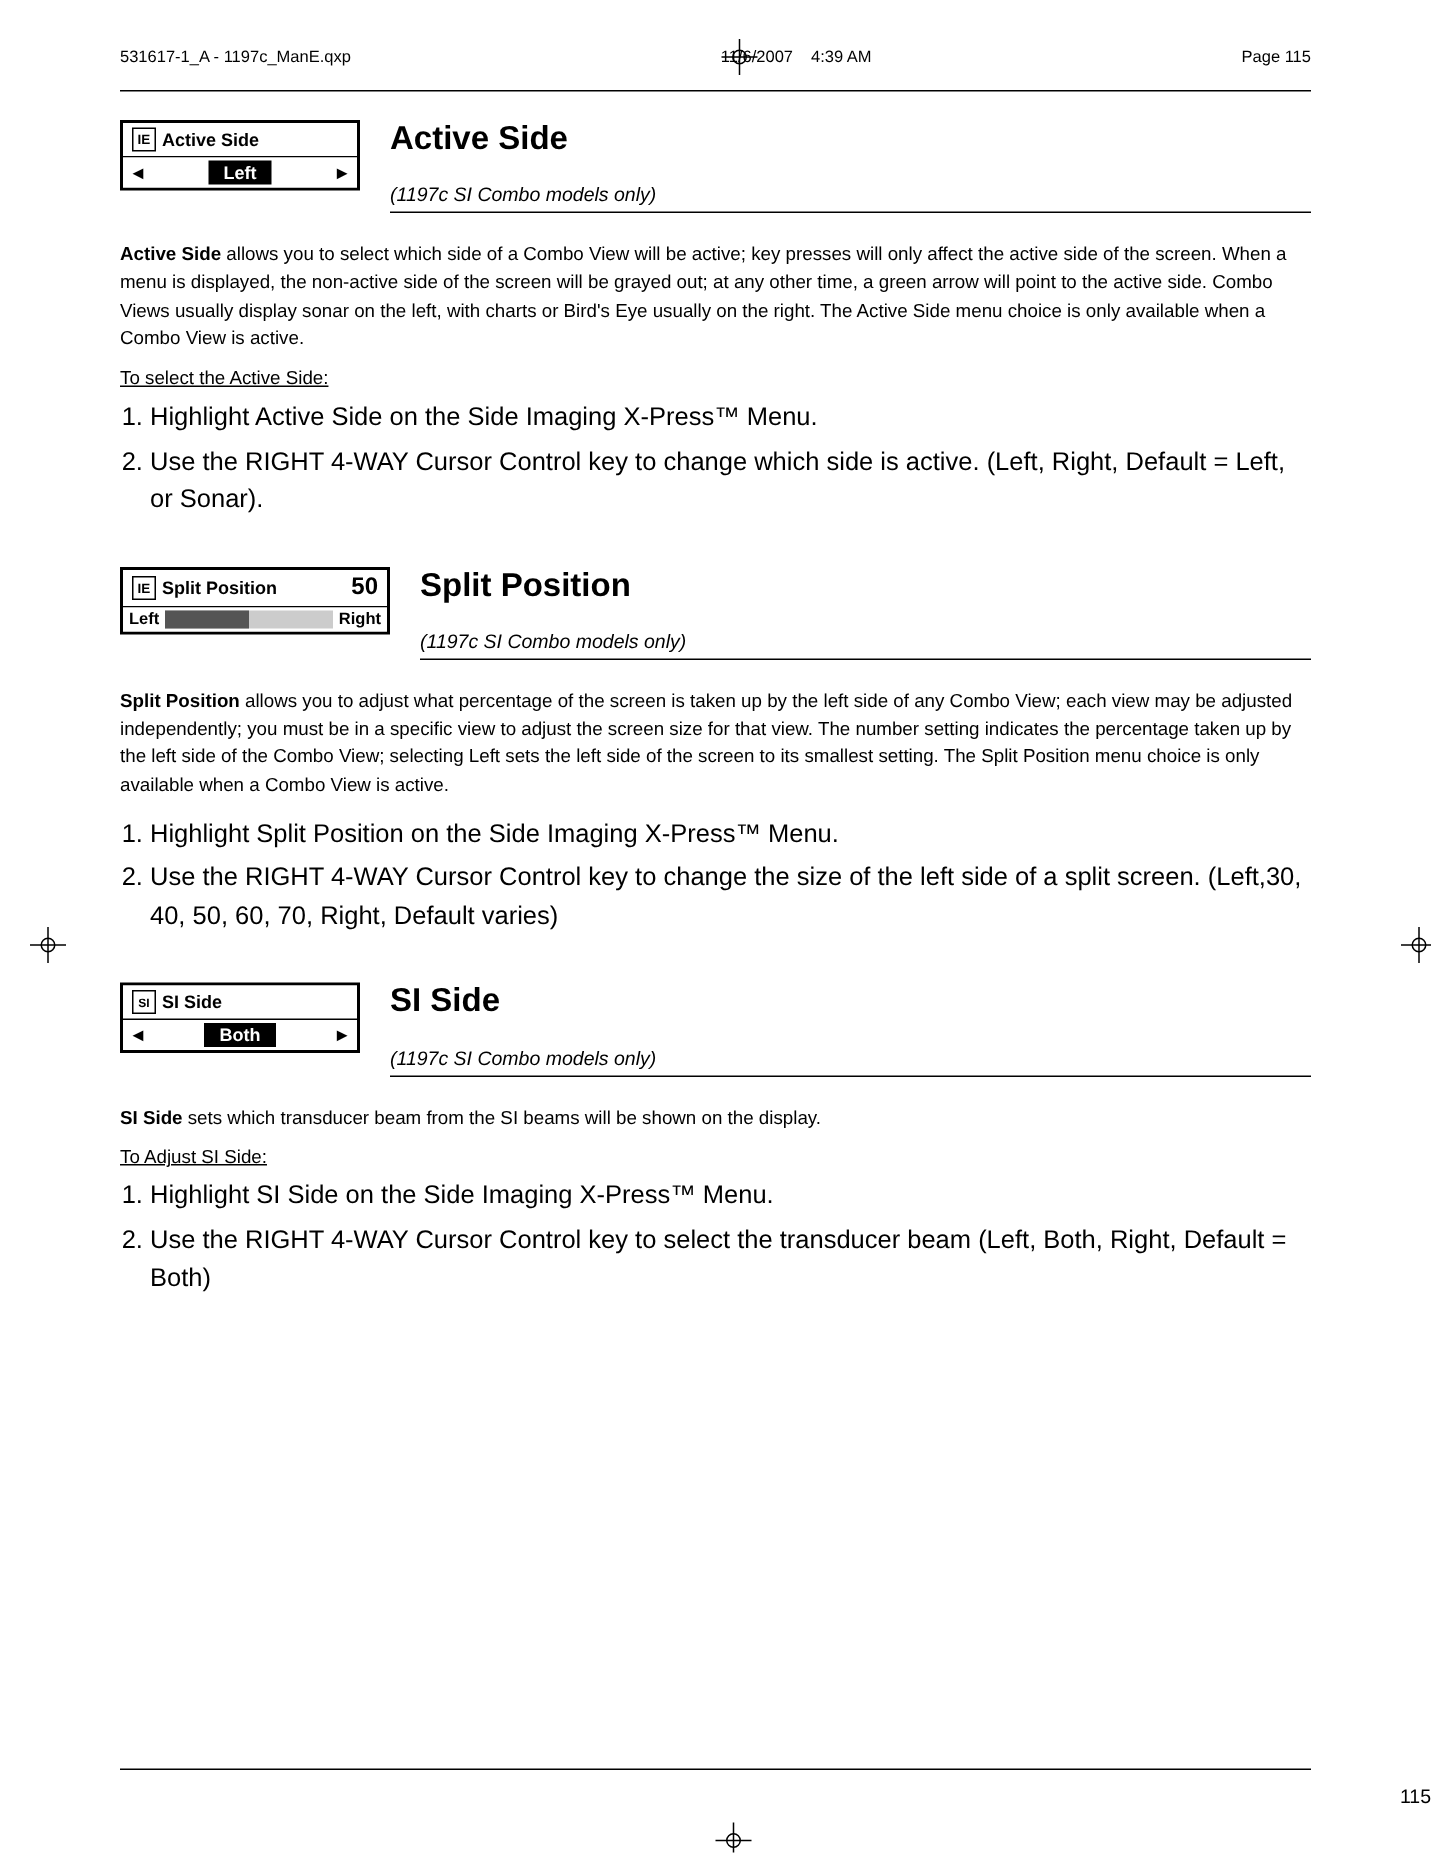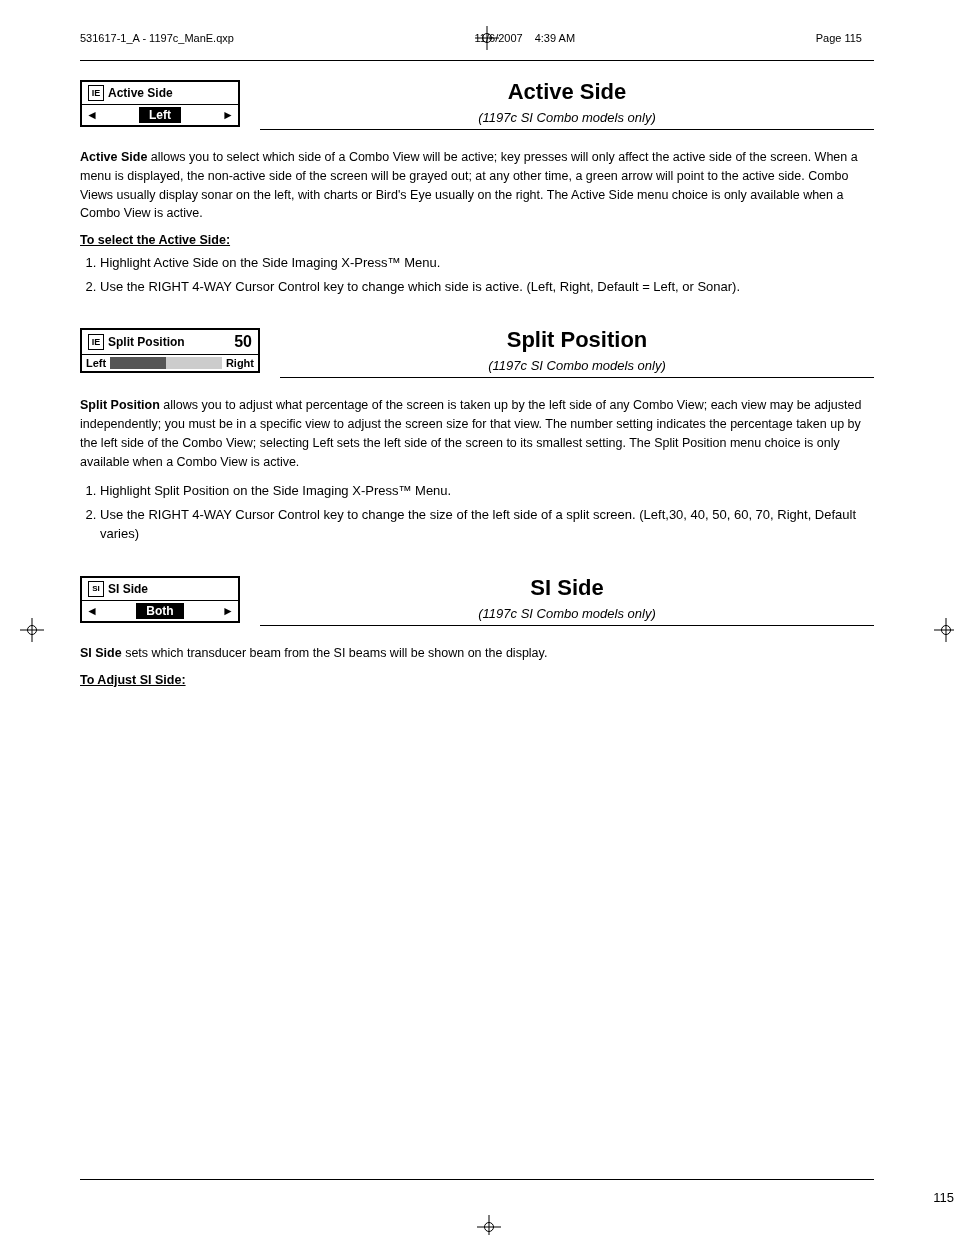--- a/index.html
+++ b/index.html
@@ -128,38 +128,37 @@
       font-size: 11px;
       font-weight: bold;
     }
 
     
     .section-heading {
       display: flex;
       align-items: flex-start;
       margin-bottom: 10px;
       gap: 20px;
-      text-align: center;
     }
 
     .section-heading-right {
       flex: 1;
     }
 
     .section-title {
       font-size: 22px;
       font-weight: bold;
       line-height: 1.1;
     }
 
     .section-subtitle {
       font-size: 13px;
       font-style: italic;
       color: #000;
-      margin-top: 6px;
+      margin-top: 18px;
     }
 
     .section-divider {
       border: none;
       border-top: 1px solid #000;
       margin: 4px 0 8px 0;
     }
 
     
     .body-text {
@@ -168,34 +167,34 @@
       margin-bottom: 10px;
     }
 
     .body-text strong {
       font-weight: bold;
     }
 
     
     .underline-heading {
       font-size: 12.5px;
-      font-weight: bold;
+      font-weight: normal;
       text-decoration: underline;
       margin-bottom: 6px;
       margin-top: 8px;
     }
 
     
     .instructions-list {
       margin-left: 20px;
       margin-bottom: 8px;
     }
 
     .instructions-list li {
-      font-size: 13px;
+      font-size: 17px;
       line-height: 1.5;
       margin-bottom: 4px;
     }
 
     
     .page-footer {
       position: absolute;
       bottom: 30px;
       left: 0;
       right: 0;
@@ -259,21 +258,21 @@
       right: 80px;
       height: 1px;
       background: #000;
     }
   </style>
 </head>
 <body>
 
 <div class="page-container">
 
-  <div style="position:absolute; top:32px; left:80px; right:92px; display:flex; justify-content:space-between; align-items:center; font-size:11px;">
+  <div style="position:absolute; top:32px; left:80px; right:80px; display:flex; justify-content:space-between; align-items:center; font-size:11px;">
     <span>531617-1_A  -  1197c_ManE.qxp</span>
     <div style="display:flex; gap:12px; align-items:center;">
       <span>11/6/2007</span>
       <div class="reg-mark">
         <div class="reg-circle"></div>
       </div>
       <span>4:39 AM</span>
     </div>
     <span>Page  115</span>
   </div>
@@ -378,20 +377,24 @@
           <div class="section-subtitle">(1197c SI Combo models only)</div>
           <hr class="section-divider">
         </div>
       </div>
 
       <p class="body-text">
         <strong>SI Side</strong> sets which transducer beam from the SI beams will be shown on the display.
       </p>
 
       <div class="underline-heading">To Adjust SI Side:</div>
+      <ol class="instructions-list">
+        <li>Highlight SI Side on the Side Imaging X-Press™ Menu.</li>
+        <li>Use the RIGHT 4-WAY Cursor Control key to select the transducer beam (Left, Both, Right, Default = Both)</li>
+      </ol>
     </div>
 
   </div>
 
   <div class="bottom-border-line"></div>
 
   <div class="page-footer">
     <div style="font-size:13px;">115</div>
   </div>
 

